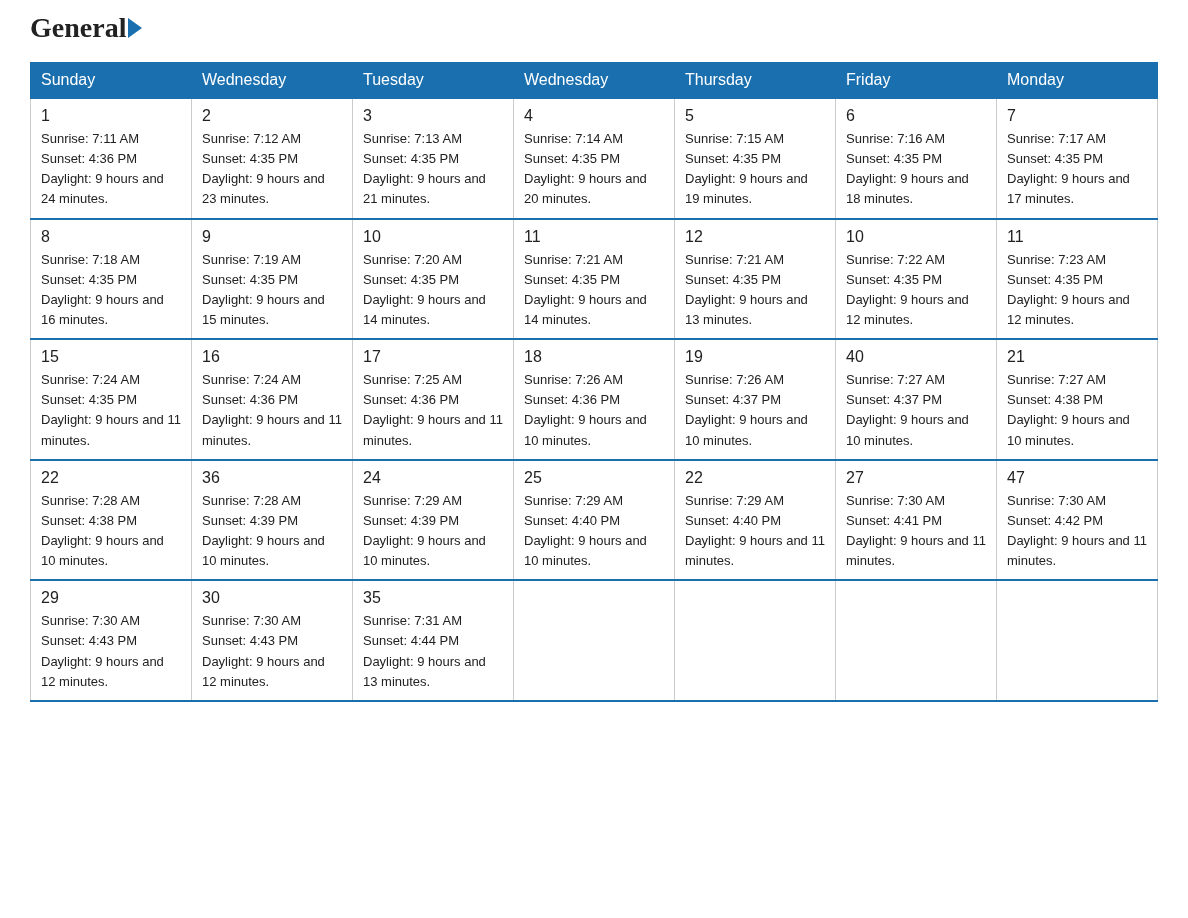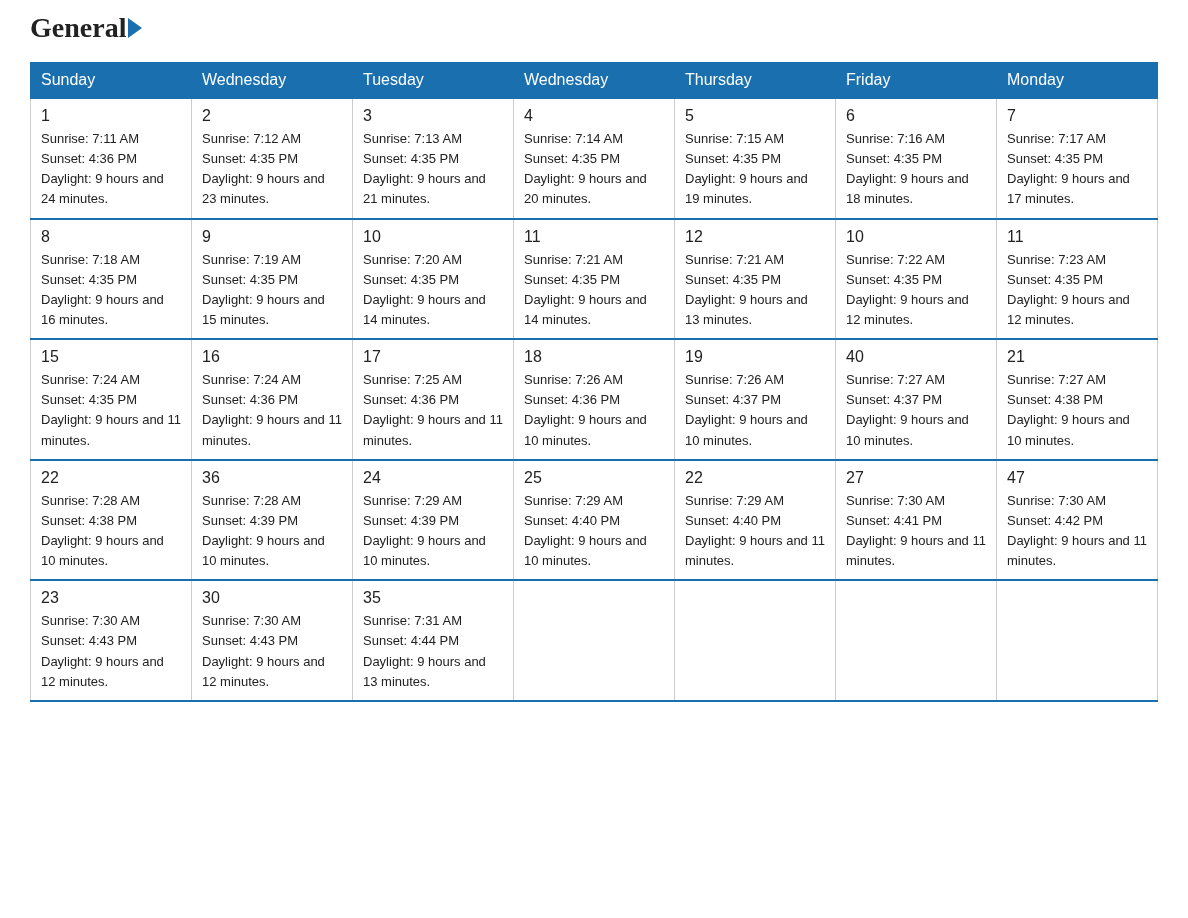--- a/index.html
+++ b/index.html
@@ -235,21 +235,21 @@
         <span class="day-number">27</span>
         <span class="day-detail">Sunrise: 7:30 AM<br>Sunset: 4:41 PM<br>Daylight: 9 hours and 11 minutes.</span>
       </td>
         <td>
         <span class="day-number">47</span>
         <span class="day-detail">Sunrise: 7:30 AM<br>Sunset: 4:42 PM<br>Daylight: 9 hours and 11 minutes.</span>
       </td>
       </tr>
       <tr>
         <td>
-        <span class="day-number">23</span>
+        <span class="day-number">29</span>
         <span class="day-detail">Sunrise: 7:30 AM<br>Sunset: 4:43 PM<br>Daylight: 9 hours and 12 minutes.</span>
       </td>
         <td>
         <span class="day-number">30</span>
         <span class="day-detail">Sunrise: 7:30 AM<br>Sunset: 4:43 PM<br>Daylight: 9 hours and 12 minutes.</span>
       </td>
         <td>
         <span class="day-number">35</span>
         <span class="day-detail">Sunrise: 7:31 AM<br>Sunset: 4:44 PM<br>Daylight: 9 hours and 13 minutes.</span>
       </td>

